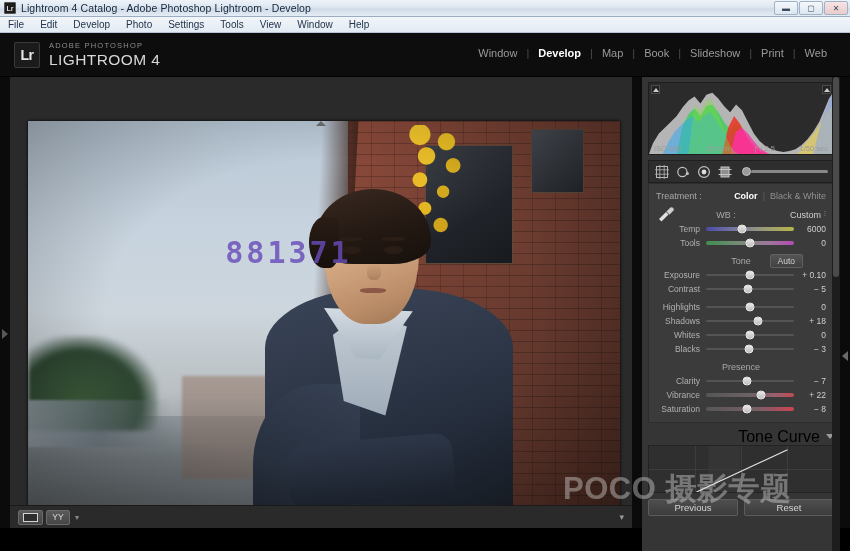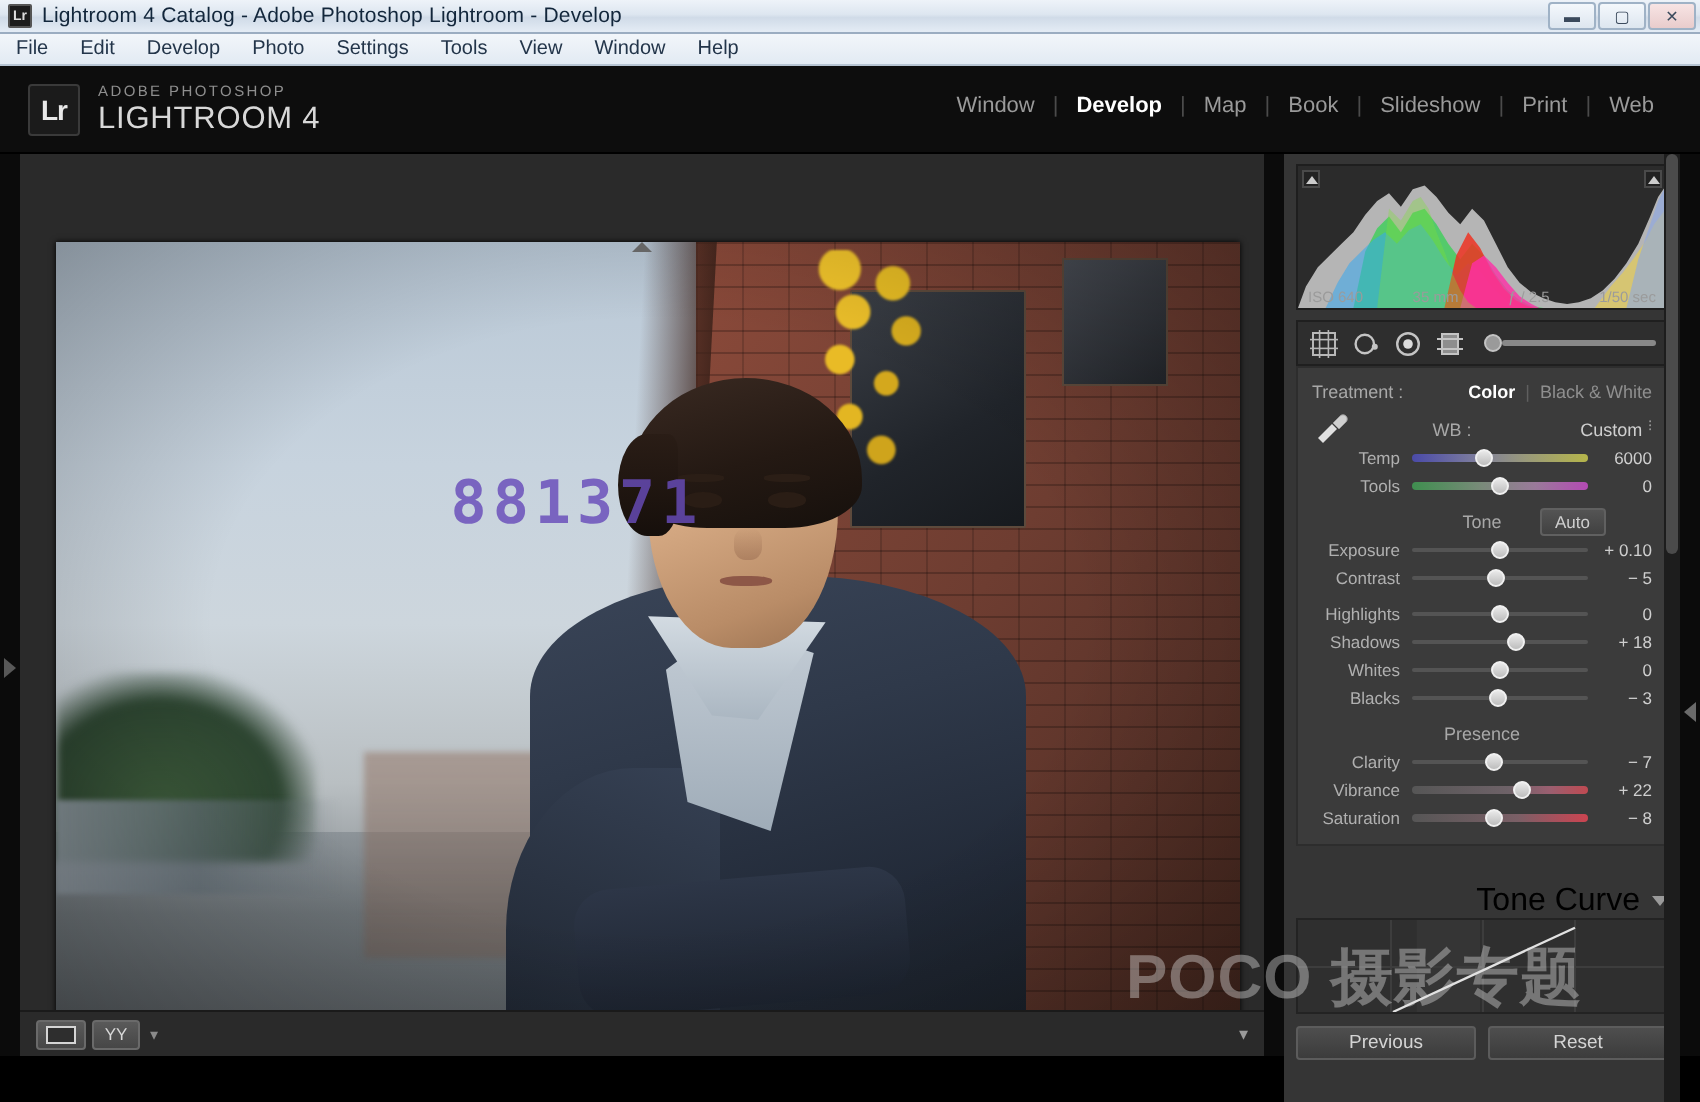--- a/index.html
+++ b/index.html
@@ -349,21 +349,21 @@
   }
   .auto-btn {
     position:absolute; right:30px; top:1px;
     padding:1px 7px; font-size:8.5px; color:#cfcfcf;
     background: linear-gradient(to bottom,#545454,#414141);
     border:1px solid #606060; border-radius:2px;
   }
 
   .tc-head {
     height:17px; display:flex; align-items:center; justify-content:flex-end;
-    padding-right:6px; margin-top:19px;text-align:right;
+    padding-right:6px; margin-top:5px;text-align:right;
   }
   .tc-box { margin:0 6px; height:48px; background:#2f2f2f; border:1px solid #232323; position:relative; overflow:hidden; }
   .tc-grid-v { position:absolute; top:0; bottom:0; width:1px; background:#3d3d3d; }
   .tc-grid-h { position:absolute; left:0; right:0; height:1px; background:#3d3d3d; }
   .tc-line { position:absolute; left:0; bottom:0; width:100%; height:100%; }
 
   .btn-row { display:flex; gap:6px; margin:6px 6px 0 6px; }
   .lr-btn {
     flex:1; height:17px;
     background: linear-gradient(to bottom,#4e4e4e,#3c3c3c);

